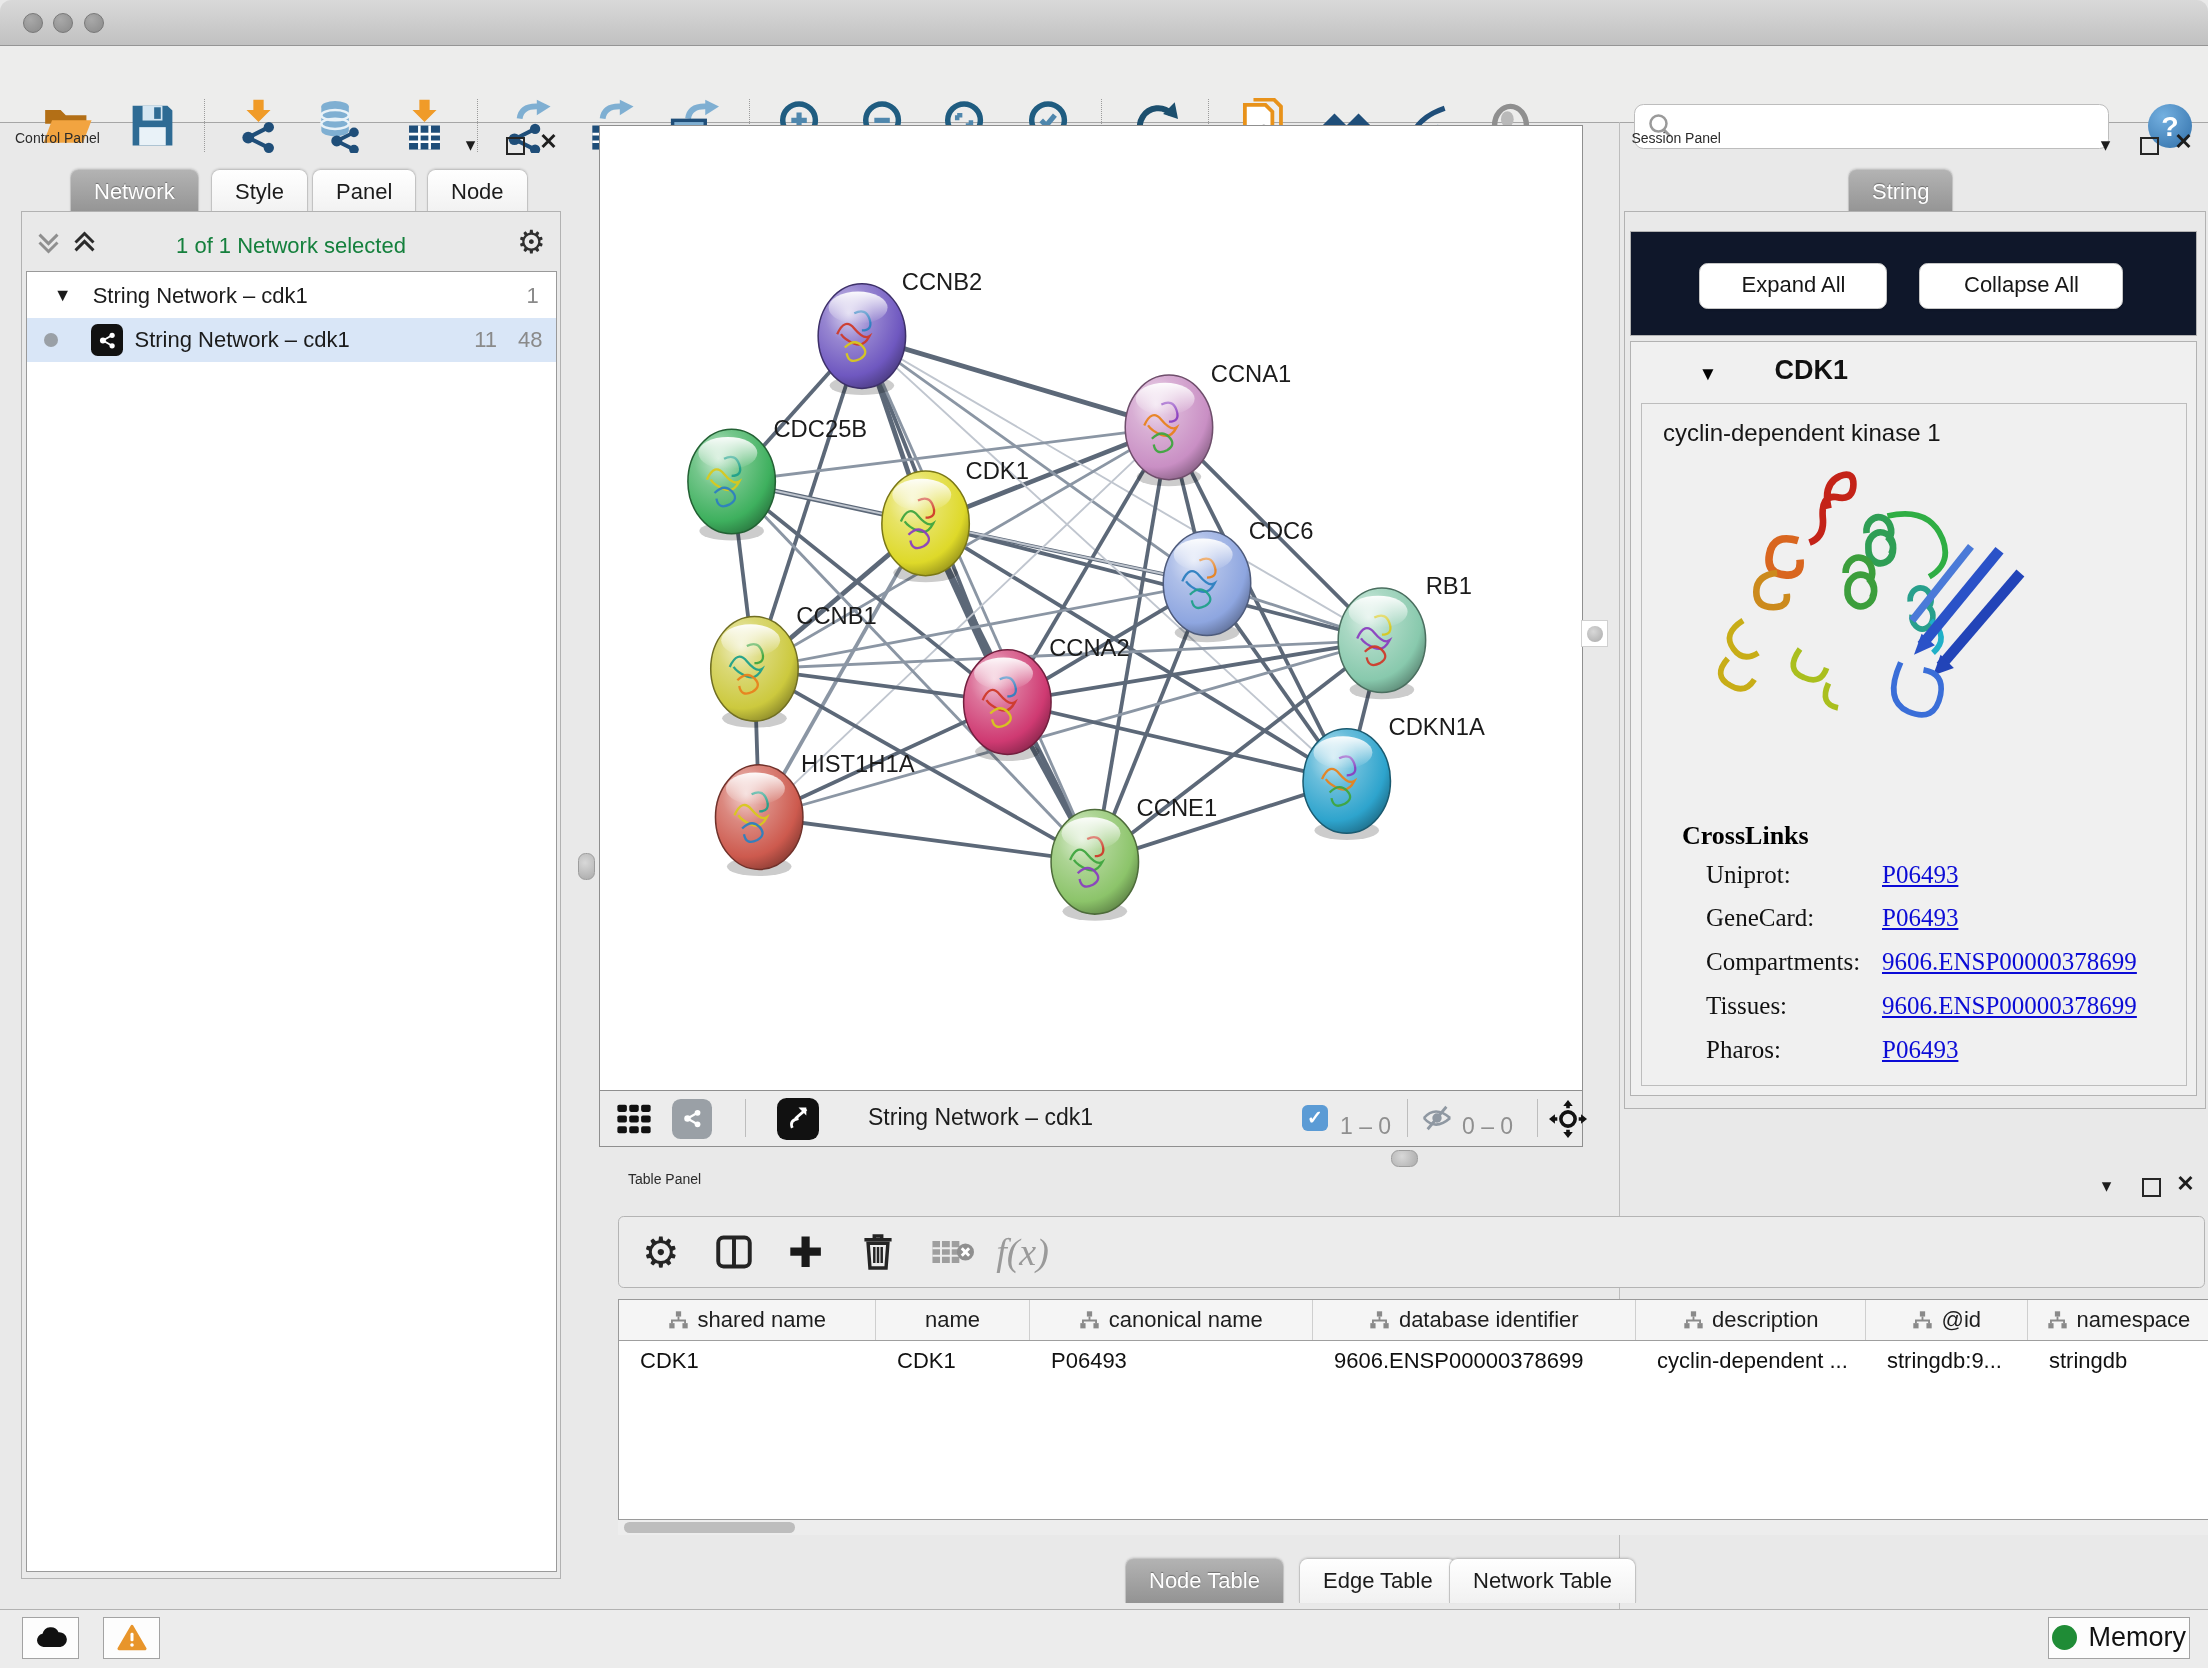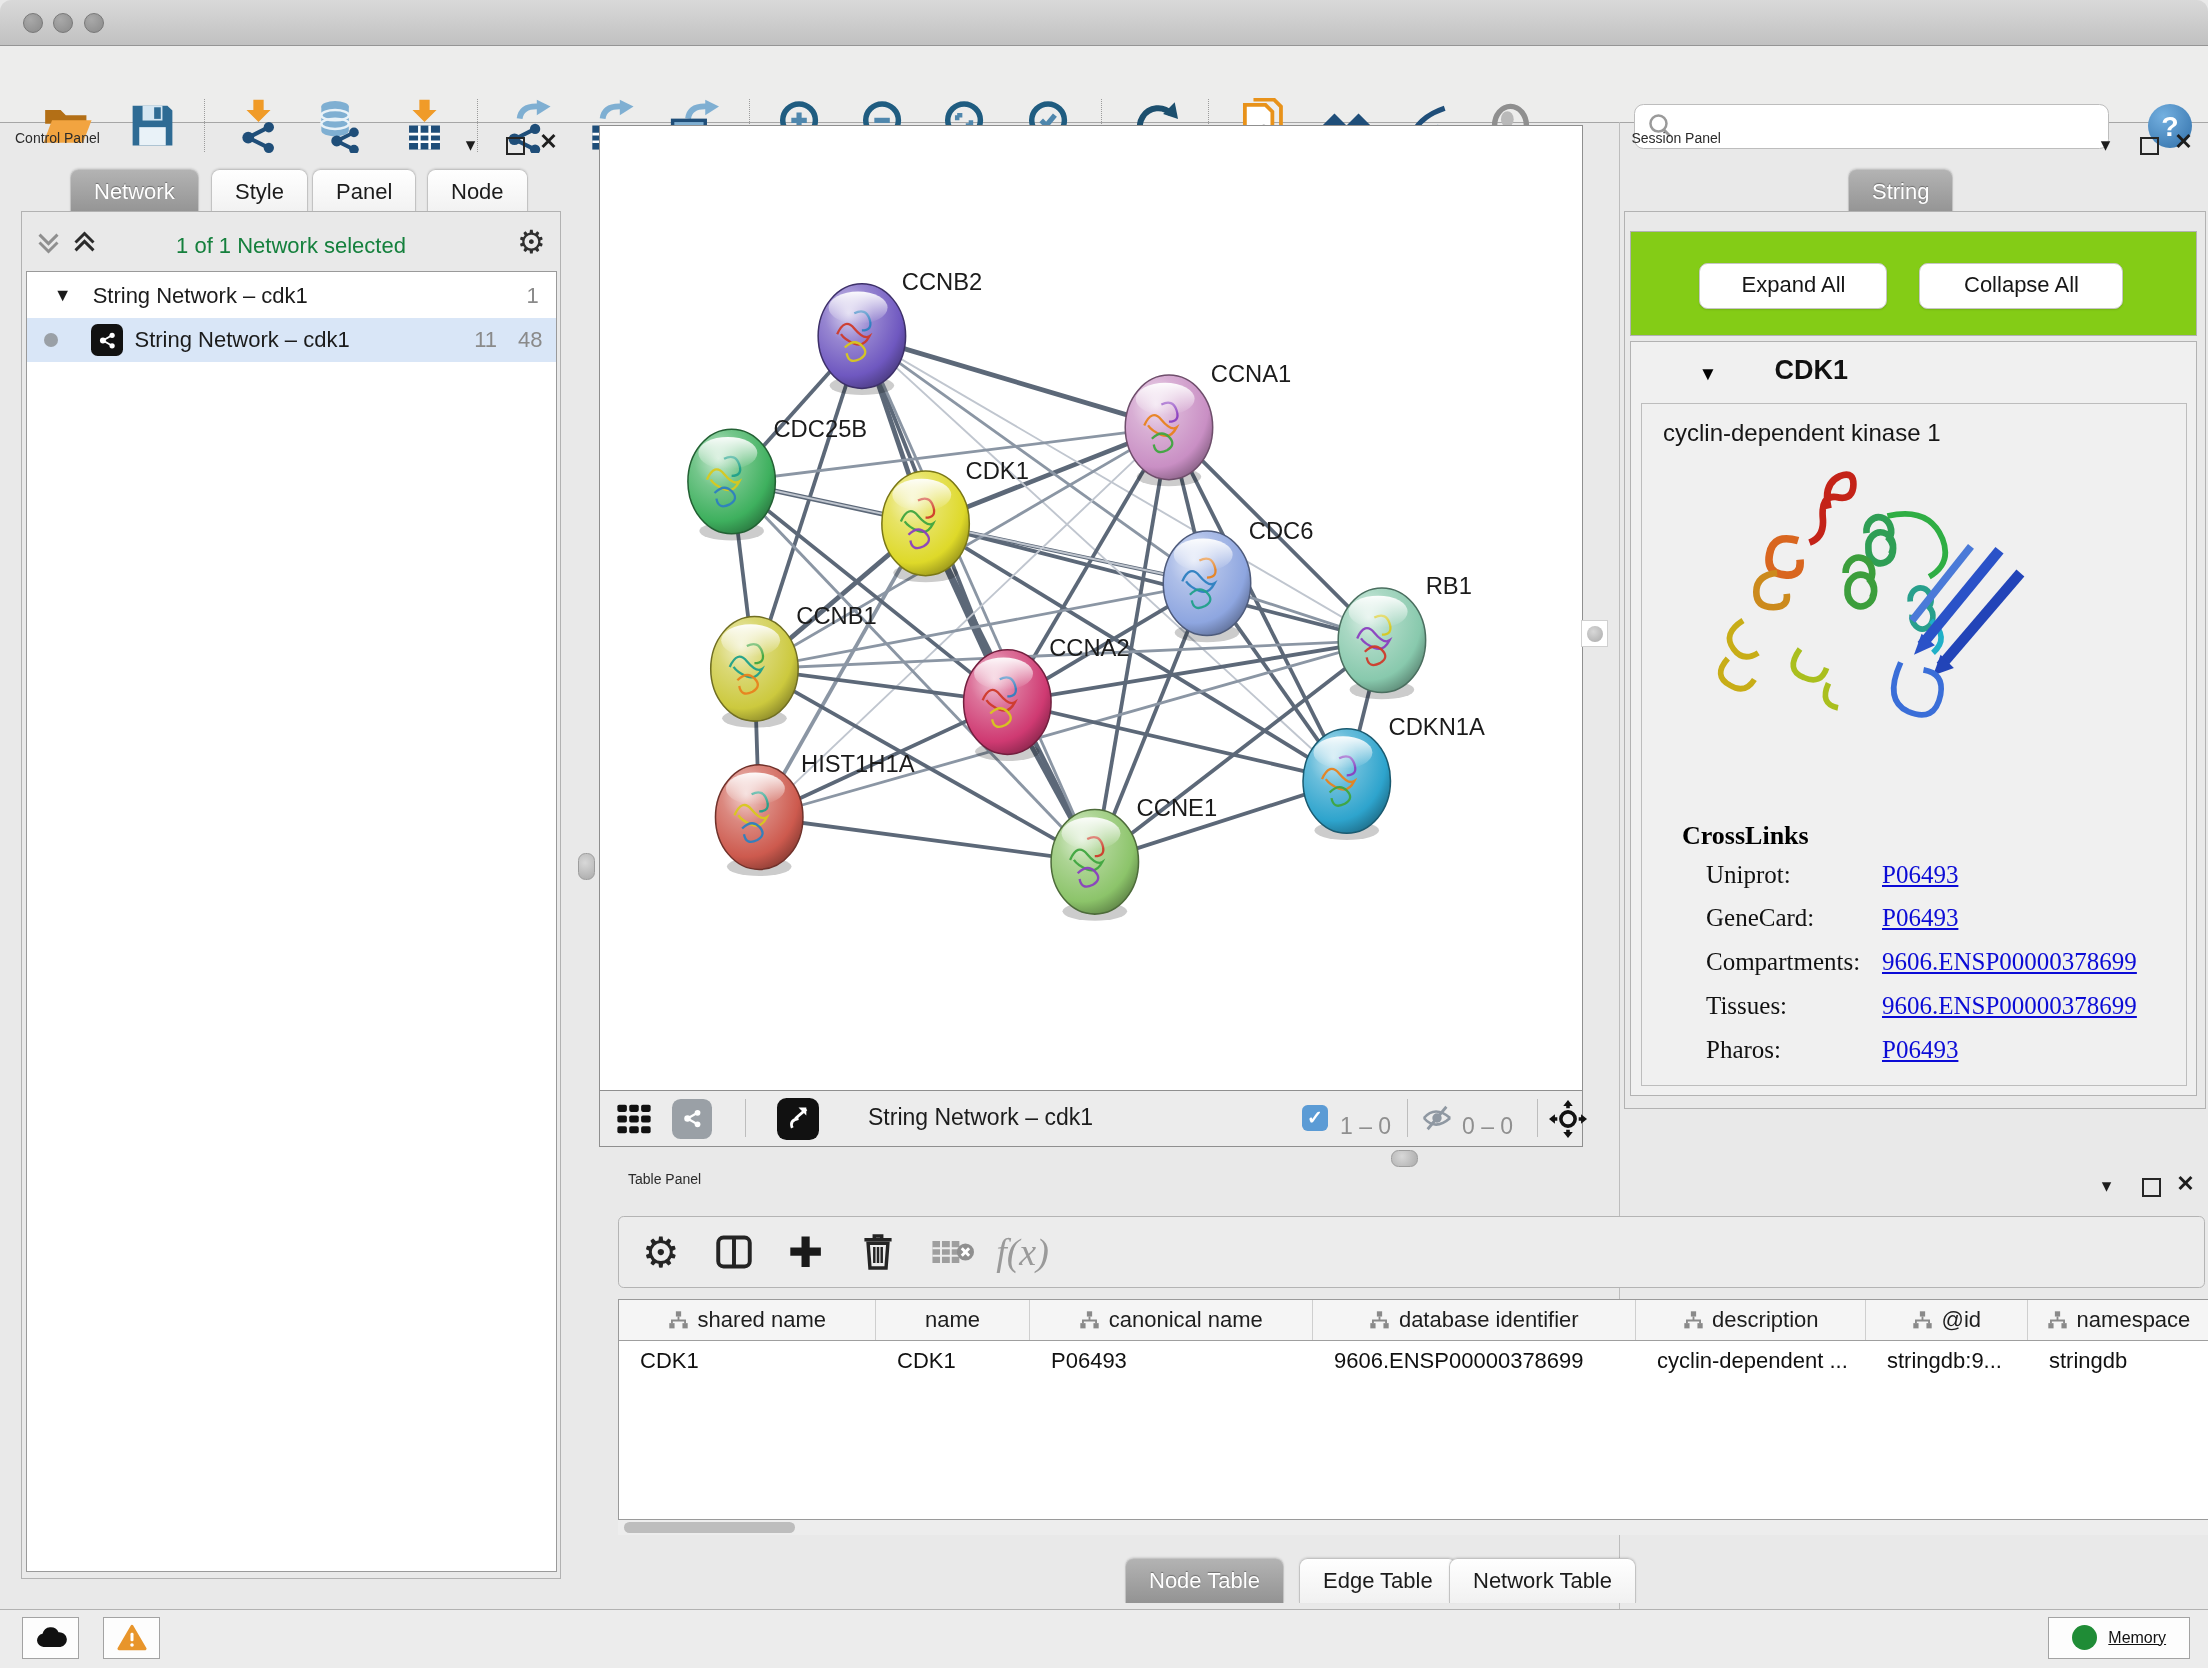--- a/index.html
+++ b/index.html
@@ -84,21 +84,21 @@
   .drow{display:flex;height:40px;width:2283px;}
   .dcell{display:flex;align-items:center;padding-left:21px;font-size:22px;color:#111;
     box-sizing:border-box;white-space:nowrap;overflow:hidden;}
   .hscroll{position:absolute;left:618px;top:1520px;width:1590px;height:15px;background:#ededed;}
   .hthumb{position:absolute;left:5.7px;top:1.9px;width:171px;height:11.4px;border-radius:5.7px;background:#bdbdbd;}
   
   .statusbar{left:0;top:1609px;width:2208px;height:59px;background:#ececec;
     border-top:1px solid #b2b2b2;}
   .sbtn{position:absolute;top:6.7px;height:40px;background:#fdfdfd;border:1.9px solid #a3a3a3;
     display:flex;align-items:center;justify-content:center;gap:11.4px;}
-  .memtxt{font-size:16px;color:#111;text-decoration:underline;}
+  .memtxt{font-size:27px;color:#111;}
   .greendot{width:25px;height:25px;border-radius:50%;background:#1f8c36;}
   text{font-family:"Liberation Sans",sans-serif;}
 </style>
 </head>
 <body>
 
 <div class="abs titlebar">
   <span class="tlight" style="left:23px"></span>
   <span class="tlight" style="left:53px"></span>
   <span class="tlight" style="left:84px"></span>
@@ -600,21 +600,21 @@
   <div class="abs phdr" style="left:11.4px;top:7.6px">Session Panel</div>
   <div class="hicon tri" style="left:474px;top:9.5px;width:23px">▾</div>
   <div class="hicon" style="left:518px;top:11.4px;width:23px">
       <span class="floatsq"></span>
     </div>
   <div class="hicon closex" style="left:552px;top:7.6px;width:23px">✕</div>
 
   <div class="tab active" style="left:228px;top:47px">String</div>
 
   <div class="box" style="left:3.8px;top:89px;width:580px;height:896px">
-    <div class="box" style="left:5.7px;top:19px;width:565px;height:103px;background:#84cc16">
+    <div class="box" style="left:5.7px;top:19px;width:565px;height:103px;background:#0f172a">
       <div class="rbtn" style="left:68px;top:31px;width:186px">Expand All</div>
       <div class="rbtn" style="left:288px;top:31px;width:202px">Collapse All</div>
     </div>
 
     <div class="box" style="left:5.7px;top:129px;width:565px;height:753px;background:#f0f0f0">
       <span class="abs" style="left:67px;top:21px;font-size:19px">▼</span>
       <div class="abs" style="left:143px;top:13.3px;font-size:27px;font-weight:bold;color:#111">CDK1</div>
       <div class="box" style="left:9.5px;top:61px;width:544px;height:681px;background:#f0f0f0;border-color:#bdbdbd">
         <div class="abs" style="left:21px;top:15px;font-size:24px;color:#161616">cyclin-dependent kinase 1</div>
 

